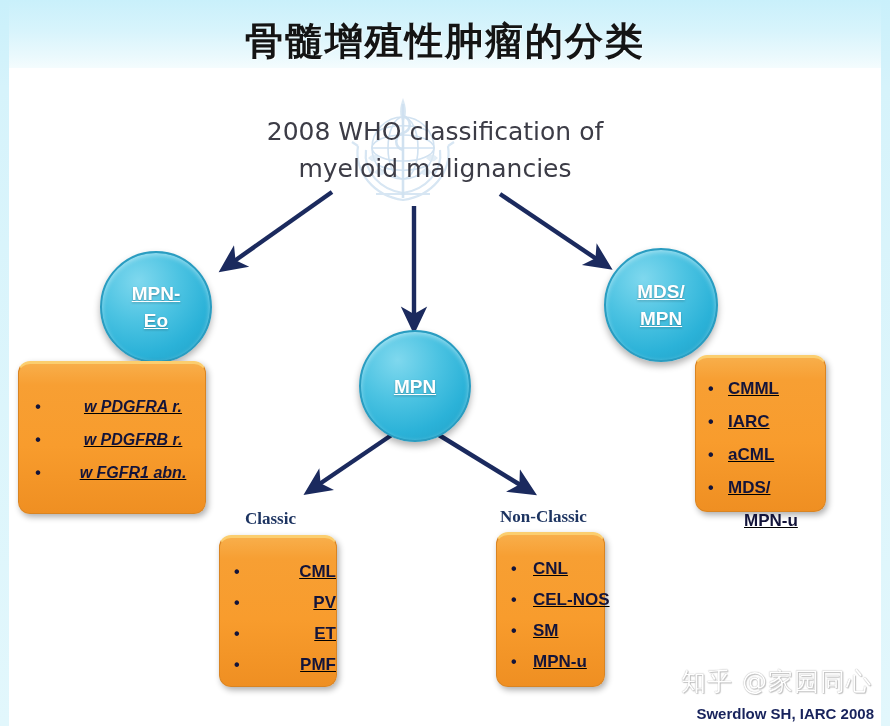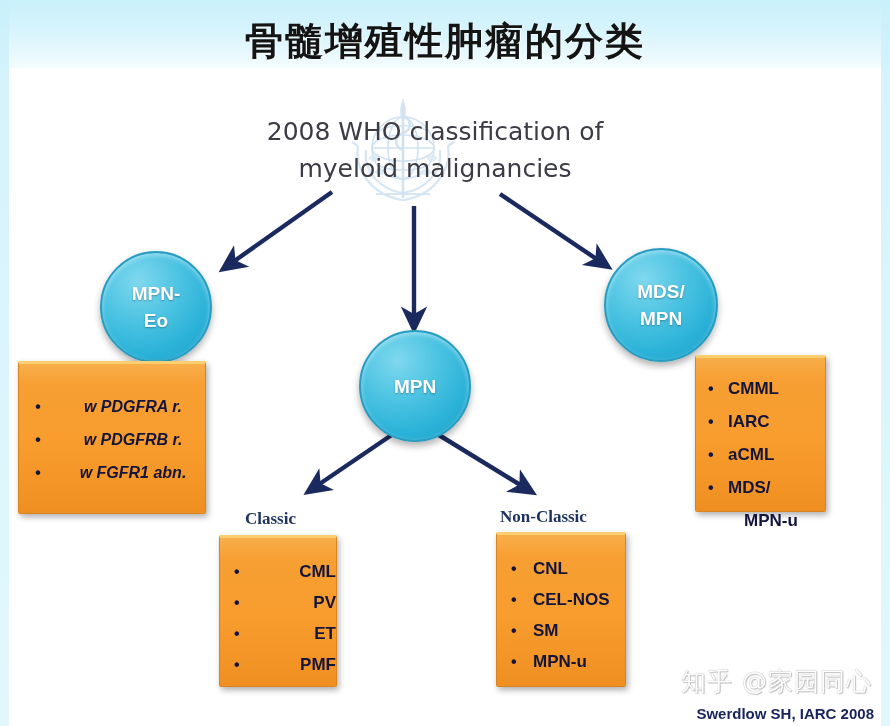--- a/index.html
+++ b/index.html
@@ -90,34 +90,36 @@
     box-shadow: 0 4px 7px rgba(0,0,0,0.30), inset 0 2px 5px rgba(255,255,255,0.45);
     display: flex;
     align-items: center;
     justify-content: center;
     text-align: center;
     color: #ffffff;
     font-weight: bold;
     font-size: 19px;
     line-height: 27px;
     text-shadow: 0 1px 2px rgba(0,0,0,0.30);
+    text-decoration: underline;
   }
   .circle-mpn-eo { left: 100px; top: 251px; width: 108px; height: 108px; }
   .circle-mdsmpn { left: 604px; top: 248px; width: 110px; height: 110px; }
   .circle-mpn    { left: 359px; top: 330px; width: 108px; height: 108px; }
 
   
   .obox {
     position: absolute;
     background: linear-gradient(to bottom, #f8ae4a 0%, #f79f33 14%, #f89c2d 55%, #ef8f22 100%);
     border: 1px solid #d98422;
     border-top: 3px solid #fbce6f;
-    border-radius: 2px;
+    border-radius: 12px;
     box-shadow: 2px 3px 6px rgba(0,0,0,0.32);
     box-sizing: border-box;
+    text-decoration: underline;
   }
   .obox ul {
     list-style: none;
     margin: 0;
     padding: 0;
   }
   .obox li {
     position: relative;
     color: #13143a;
     font-weight: bold;
@@ -133,21 +135,21 @@
     top: 0;
     font-size: 16px;
     color: #13143a;
   }
   .obox li.cont::before { content: ""; }
   .obox li.italic { font-style: italic; }
 
   .obox-left   { left: 18px;  top: 361px; width: 188px; height: 153px; padding: 26px 0 0 8px; }
   .obox-right  { left: 695px; top: 355px; width: 131px; height: 157px; padding: 14px 0 0 4px; }
   .obox-classic     { left: 219px; top: 535px; width: 118px; height: 152px; padding: 18px 0 0 6px; text-align: right; }
-  .obox-nonclassic  { left: 496px; top: 532px; width: 130px; height: 155px; padding: 18px 0 0 6px; }
+  .obox-nonclassic  { left: 496px; top: 532px; width: 109px; height: 155px; padding: 18px 0 0 6px; }
 
   .obox-left li  { font-size: 16px; line-height: 33px; padding-left: 34px; text-align: center; }
   .obox-right li { font-size: 17px; line-height: 33px; padding-left: 28px; }
   .obox-right li.cont { padding-left: 44px; }
 
   
   .sublabel {
     position: absolute;
     font-size: 17px;
     font-weight: bold;

